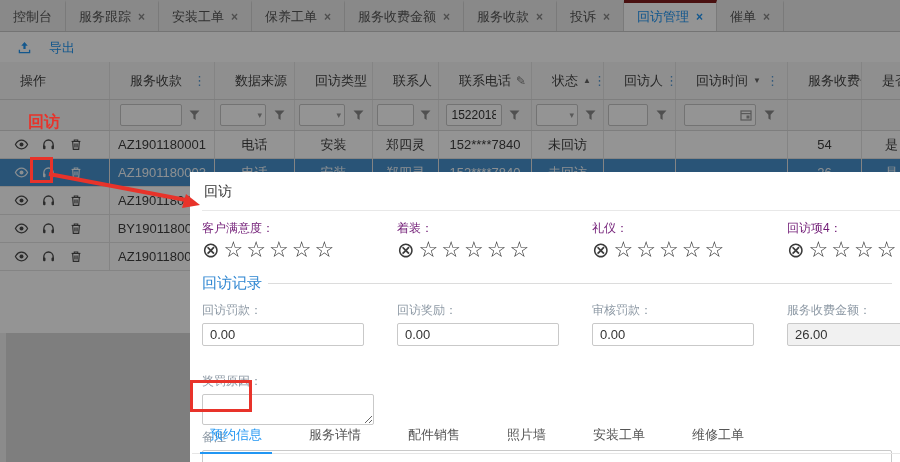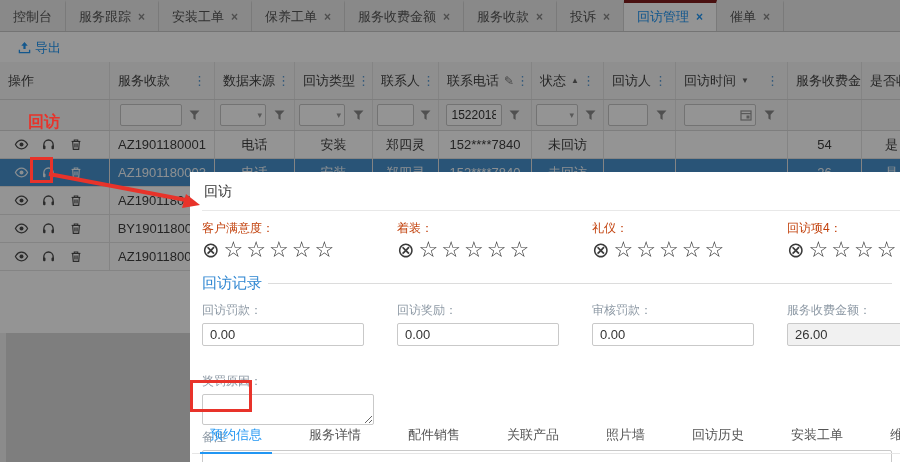--- a/index.html
+++ b/index.html
@@ -9,29 +9,29 @@
 
   
   .tabbar { position:absolute; left:0; top:0; width:900px; height:32px; background:#ececec; border-bottom:1px solid #c9c9c9; display:flex; align-items:stretch; }
   .tab { display:flex; align-items:center; gap:7px; padding:0 13px; font-size:13px; color:#555; border-right:1px solid #d2d2d2; border-top:3px solid transparent; background:#ececec; cursor:pointer; }
   .tab .x { font-size:12px; color:#888; font-weight:bold; }
   .tab.active { background:#fff; color:#2196f3; border-top:3px solid #7f1d1d; }
   .tab.active .x { color:#2196f3; }
 
   
   .toolbar { position:absolute; left:0; top:33px; width:900px; height:29px; background:#fff; display:flex; align-items:center; padding-left:18px; }
-  .export-btn { display:inline-flex; align-items:center; gap:4px; color:#2196f3; font-size:13px; cursor:pointer; }
+  .export-btn { display:inline-flex; align-items:center; gap:18px; color:#2196f3; font-size:13px; cursor:pointer; }
 
   
   .grid { position:absolute; left:0; top:62px; width:900px; background:#fff; }
   .grow { display:flex; width:922px; }
   .cell { border-right:1px solid #e3e3e3; display:flex; align-items:center; justify-content:center; font-size:13px; color:#3e3e3e; overflow:hidden; white-space:nowrap; }
   .c0{width:110px}.c1{width:105px}.c2{width:80px}.c3{width:78px}.c4{width:66px}.c5{width:93px}.c6{width:72px}.c7{width:72px}.c8{width:112px}.c9{width:74px}.c10{width:60px}
   .hrow { height:38px; background:#f7f7f7; border-bottom:1px solid #d9d9d9; }
-  .hcell { justify-content:flex-start; padding:0 6px 0 8px; color:#424242; position:relative; }
+  .hcell { justify-content:flex-start; padding:0 6px 0 20px; color:#424242; position:relative; }
   .hcell .lbl { flex:0 0 auto; }
   .hcell .sort { font-size:8px; color:#666; margin-left:5px; }
   .hcell .dots { margin-left:auto; color:#5b9bd5; font-size:13px; letter-spacing:0; padding:0 2px; cursor:pointer; }
   .hcell .editic { color:#777; font-size:12px; margin-left:5px; }
   .frow { height:31px; background:#f7f7f7; border-bottom:1px solid #d9d9d9; }
   .fcell { gap:3px; padding:0 4px; }
   .finput { height:22px; border:1px solid #c6c6c6; border-radius:2px; background:#fff; font-size:12px; color:#333; padding:0 5px; min-width:0; }
   .fw1 { width:62px; } .fw2 { width:46px; } .fw3 { width:40px; } .fw4 { width:56px; } .fw6 { width:72px; }
   .fsel { display:flex; align-items:center; justify-content:flex-end; padding-right:3px; color:#9a9a9a; font-size:9px; }
   .fbtn { width:20px; height:22px; display:flex; align-items:center; justify-content:center; cursor:pointer; border-radius:2px; }
@@ -49,21 +49,21 @@
   .grid-empty { position:absolute; left:0; top:271px; width:900px; height:191px; background:#d9d9d9; border-left:6px solid #efefef; }
 
   
   .overlay { position:absolute; left:0; top:0; width:900px; height:462px; background:rgba(0,0,0,0.42); z-index:10; }
 
   
   .modal { position:absolute; left:190px; top:172px; width:710px; height:290px; background:#fff; z-index:20; overflow:hidden; padding:0 0 0 12px; }
   .m-title { font-size:14px; color:#333; padding:11px 0 9px 2px; border-bottom:1px solid #e8e8e8; margin-right:0; }
   .ratings { display:flex; margin-top:9px; }
   .rgroup { width:195px; flex:0 0 auto; }
-  .rlabel { font-size:12px; color:#c2410c; }
+  .rlabel { font-size:12px; color:#701a75; }
   .rstars { margin-top:1px; display:flex; align-items:center; color:#3a3a3a; }
   .rclear { font-size:21px; line-height:22px; margin-right:4px; cursor:pointer; }
   .rset { font-size:22px; line-height:24px; letter-spacing:3px; cursor:pointer; }
   .msection { display:flex; align-items:center; margin-top:12px; margin-right:8px; }
   .msection .stext { color:#2e86d1; font-size:15px; flex:0 0 auto; }
   .msection .sline { flex:1 1 auto; height:1px; background:#dcdcdc; margin-left:6px; }
   .fields { display:flex; margin-top:9px; }
   .fgroup { width:195px; flex:0 0 auto; }
   .flabel { font-size:12px; color:#8c98a4; }
   .fval { margin-top:4px; width:162px; height:23px; border:1px solid #c9c9c9; border-radius:2px; font-size:13px; color:#333; padding:4px 7px; background:#fff; font-family:inherit; }
@@ -534,23 +534,21 @@
           <span class="bic">✖</span>
           <span>关闭</span>
         </button>
     </div>
 
     <div class="dtabs">
       <div class="trow">
         <span class="dtab active">预约信息</span>
         <span class="dtab">服务详情</span>
         <span class="dtab">配件销售</span>
-        <span class="dtab">关联产品</span>
         <span class="dtab">照片墙</span>
-        <span class="dtab">回访历史</span>
         <span class="dtab">安装工单</span>
         <span class="dtab">维修工单</span>
 
       </div>
       <div class="baseline"></div>
     </div>
   </div>
 
   <div class="anno anno-label">回访</div>
   <div class="anno anno-box1"></div>

